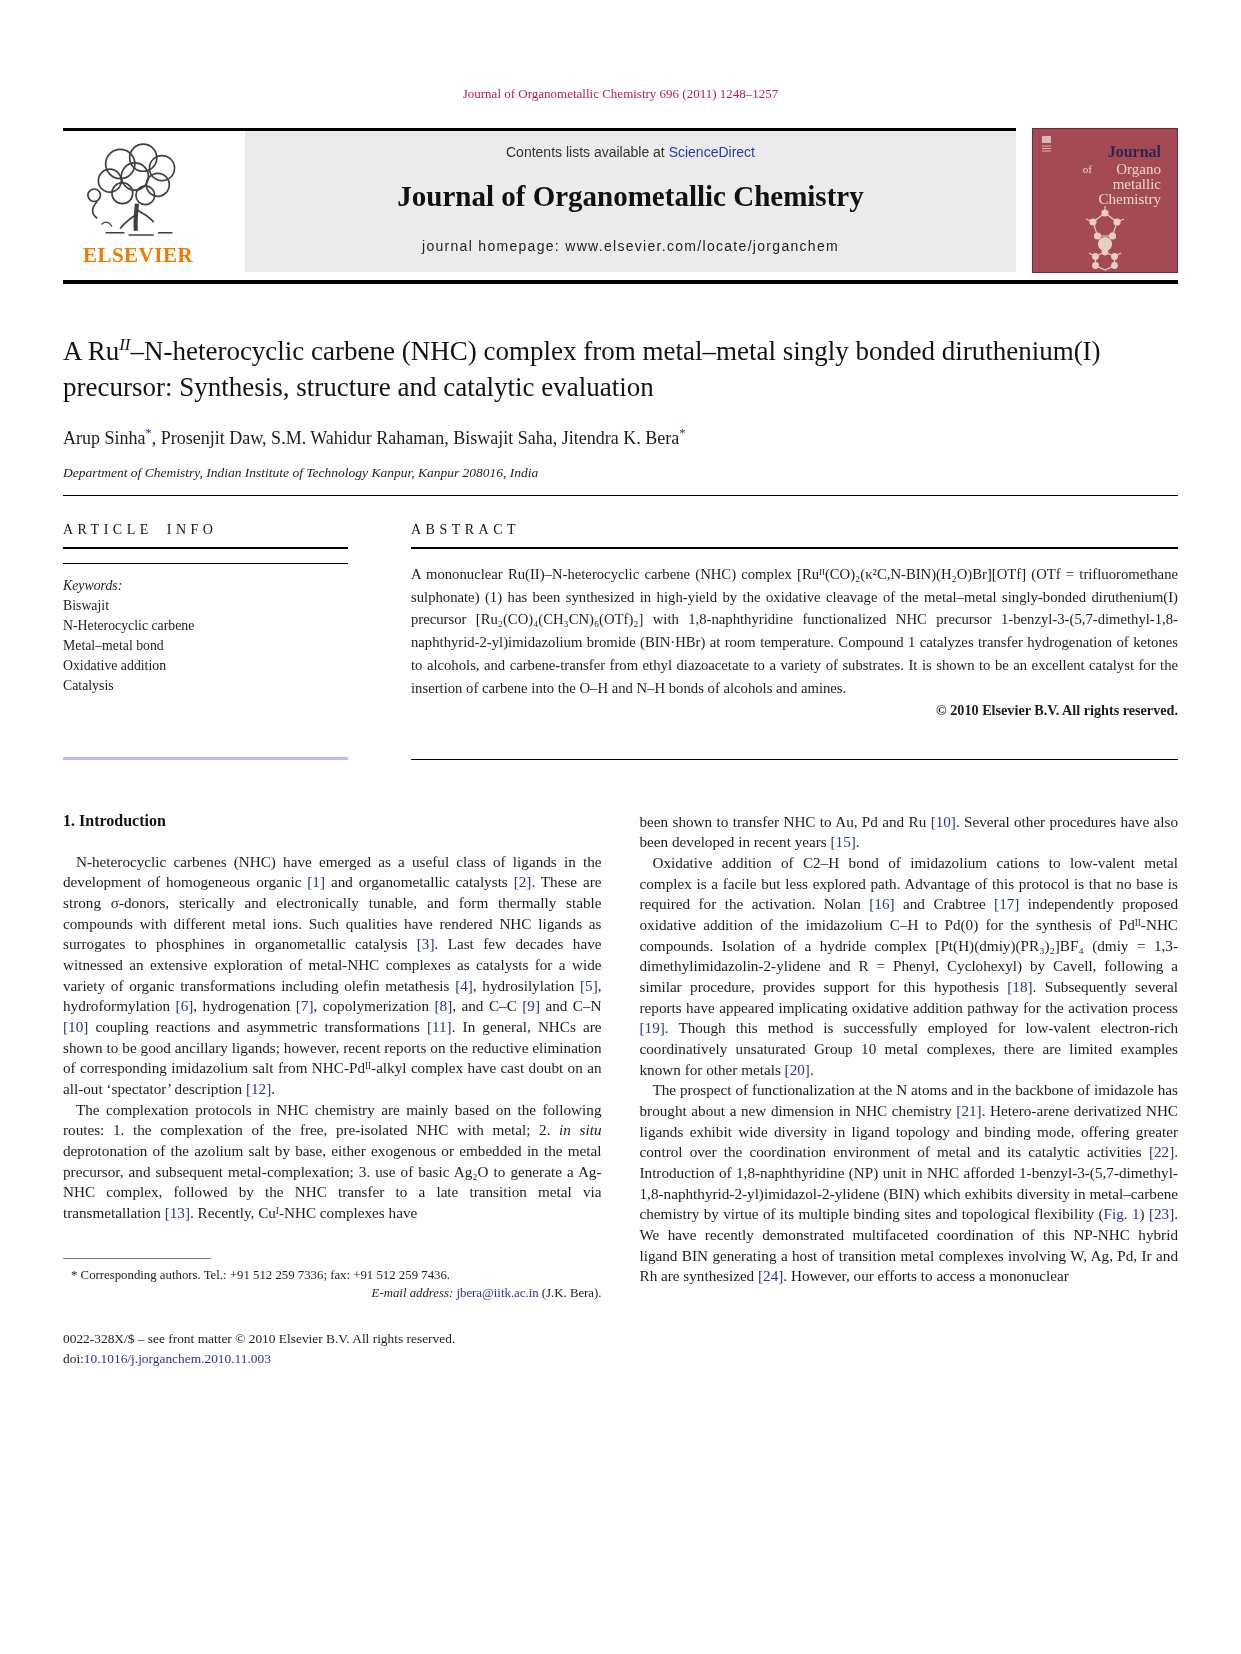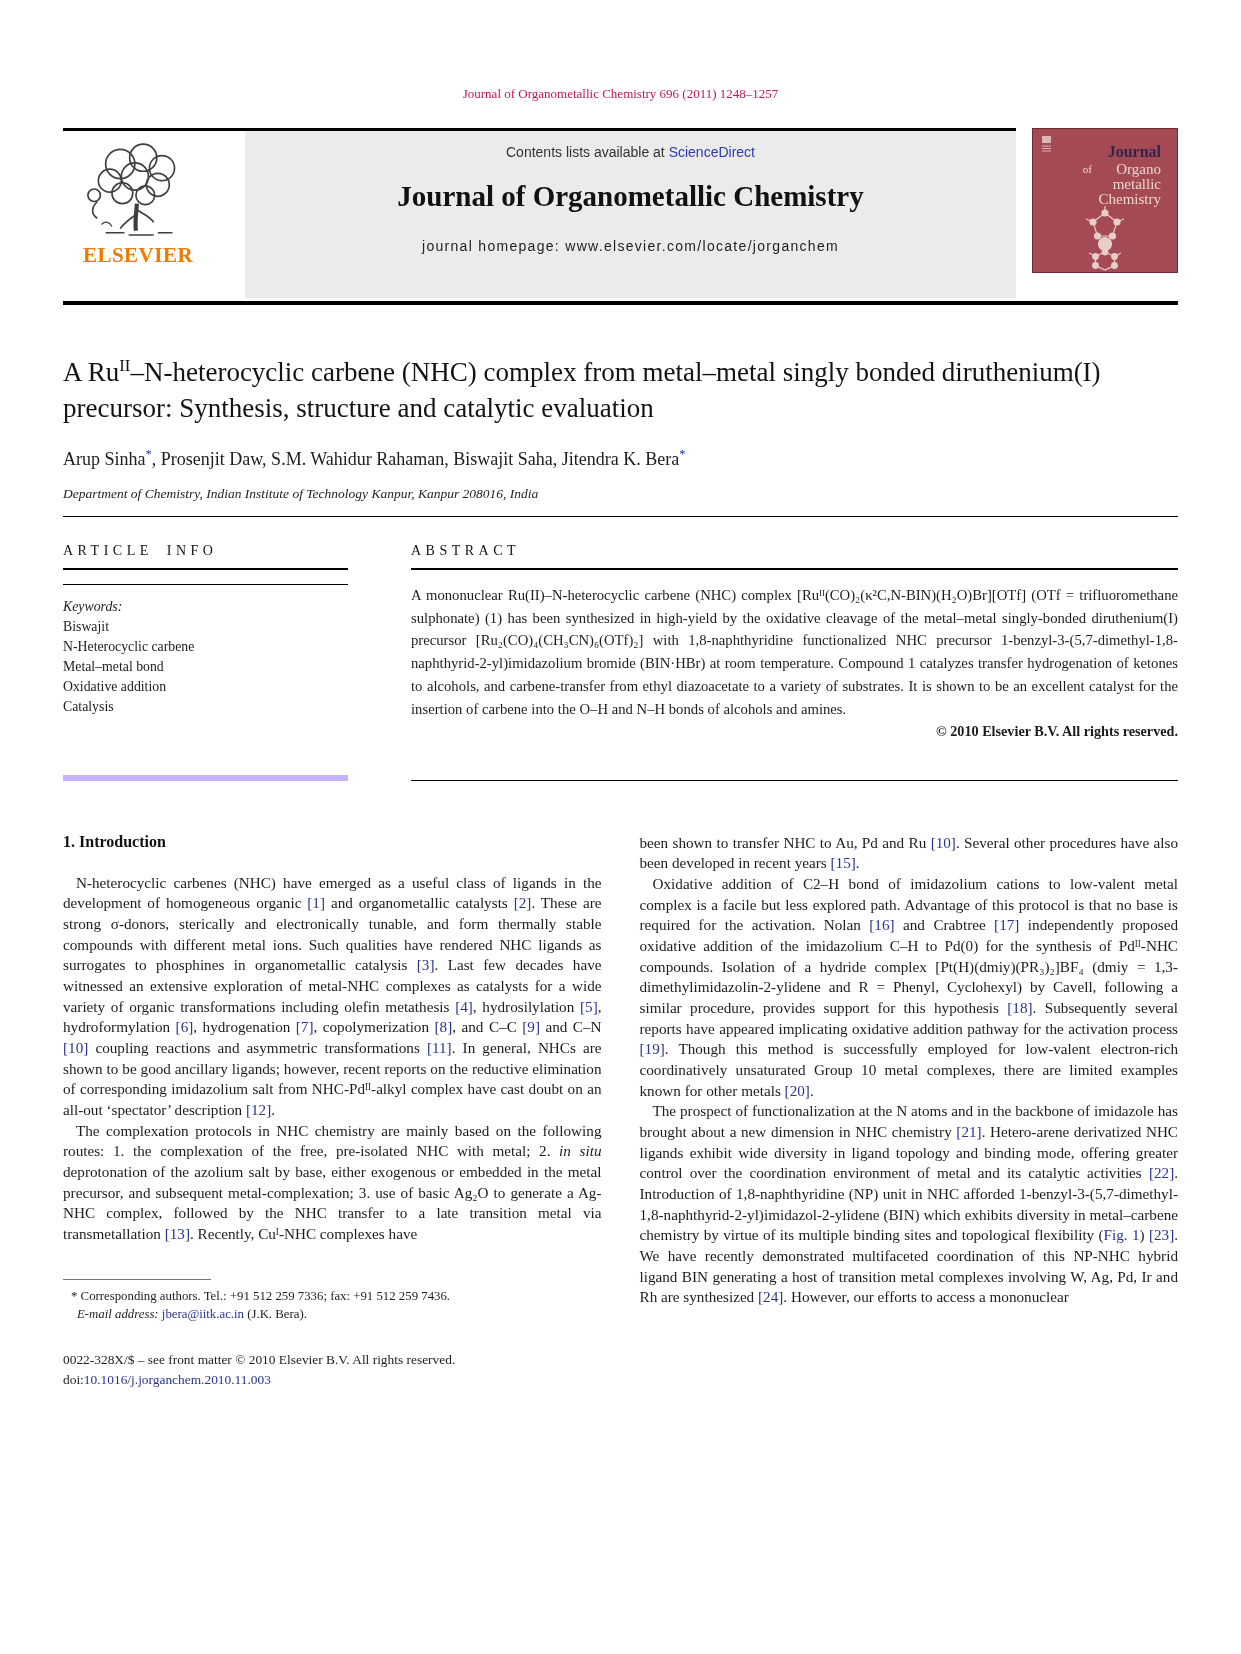--- a/index.html
+++ b/index.html
@@ -6,56 +6,56 @@
   .page{
     width:1241px;height:1654px;overflow:hidden;position:relative;
     background:#fff;color:#1c1c1c;
     font-family:"Liberation Serif","DejaVu Serif",serif;
   }
   .citation{padding-top:86px;text-align:center;font-size:13px;color:#be185d;}
   .header-row{margin:26px 63px 0;display:flex;align-items:flex-start;}
   .header-main{flex:1;border-top:3px solid #000;display:flex;}
   .logo-area{width:150px;padding-top:10px;text-align:center;}
   .elsevier-text{font-size:21px;color:#ee7b00;letter-spacing:.5px;margin-top:2px;font-weight:bold;}
-  .grey-box{flex:1;background:#ebebeb;margin-left:32px;height:167px;box-sizing:border-box;text-align:center;padding-top:13px;}
+  .grey-box{flex:1;background:#ebebeb;margin-left:32px;height:141px;box-sizing:border-box;text-align:center;padding-top:13px;}
   .contents-line{font-family:"Liberation Sans","DejaVu Sans",sans-serif;font-size:14px;color:#333;}
   .sd-link{color:#2b3ab0;text-decoration:none;}
   .journal-title{font-size:29px;color:#111;margin-top:20px;font-weight:bold;}
   .homepage-line{font-family:"Liberation Sans","DejaVu Sans",sans-serif;font-size:14px;letter-spacing:1.3px;margin-top:25px;color:#222;text-decoration:none;display:block;}
   .cover{width:146px;margin-left:16px;position:relative;}
   .thick-rule{height:4px;background:#000;margin:3px 63px 0;}
   .title-block{margin:0 63px;padding-top:50px;}
   h1{font-size:27px;font-weight:normal;line-height:1.33;margin:0;color:#131313;}
-  h1 sup{font-size:62%;}
+  h1 sup{font-size:62%;font-style:italic;}
   .authors{margin-top:20px;font-size:18px;}
   .authors sup{color:#2a3390;font-size:70%;}
   .affiliation{margin-top:16px;font-size:13.5px;font-style:italic;color:#222;}
   .thin-rule{margin:14px 63px 0;border-top:1.5px solid #000;}
   .meta-row{display:flex;margin:0 63px;padding-top:26px;align-items:stretch;}
-  .info-col{width:285px;flex:none;border-bottom:6px solid #c4b5fd;box-sizing:border-box;}
+  .info-col{width:285px;flex:none;border-bottom:3px solid #c4b5fd;box-sizing:border-box;}
   .abs-col{flex:1;margin-left:63px;border-bottom:1px solid #000;padding-bottom:40px;box-sizing:border-box;}
   .section-label{font-size:14px;letter-spacing:4.5px;word-spacing:6px;color:#111;}
   .label-rule{border-top:2px solid #000;margin-top:9px;}
   .info-block{font-size:13.8px;line-height:1.45;margin-top:12px;}
   .inner-rule{border-top:1px solid #000;margin:14px 0 0;}
   .ital{font-style:italic;}
   .abs-text{font-size:14.7px;line-height:1.55;text-align:justify;margin:14px 0 0;}
   .abs-copy{text-align:right;font-size:14.2px;margin-top:2px;font-weight:bold;}
   .body-cols{display:flex;gap:38px;margin:0 63px;padding-top:52px;}
   .col{flex:1;min-width:0;}
   h2{font-size:16px;font-weight:bold;margin:0 0 22px;color:#111;}
   .col p{font-size:15.2px;line-height:1.36;text-align:justify;margin:0;color:#1c1c1c;}
   .indent{text-indent:13px;}
   .ref{color:#2a3390;}
   .link{color:#2a3390;text-decoration:none;}
   .footnote{margin-top:34px;}
   .fn-rule{width:148px;border-top:1px solid #777;margin-bottom:7px;}
   .fn-line{font-size:12.8px;line-height:1.45;}
   .fn-line1{margin-left:8px;}
-  .fn-line2{margin-left:14px;}
+  .fn-line2{margin-left:20px;text-align:right;}
   .bottom-matter{margin:26px 63px 0;font-size:13.4px;line-height:1.5;}
   .cover svg text{font-family:"Liberation Serif","DejaVu Serif",serif;}
 </style>
 </head>
 <body>
 
 <div class="page">
 
   <div class="citation">Journal of Organometallic Chemistry 696 (2011) 1248–1257</div>
 

